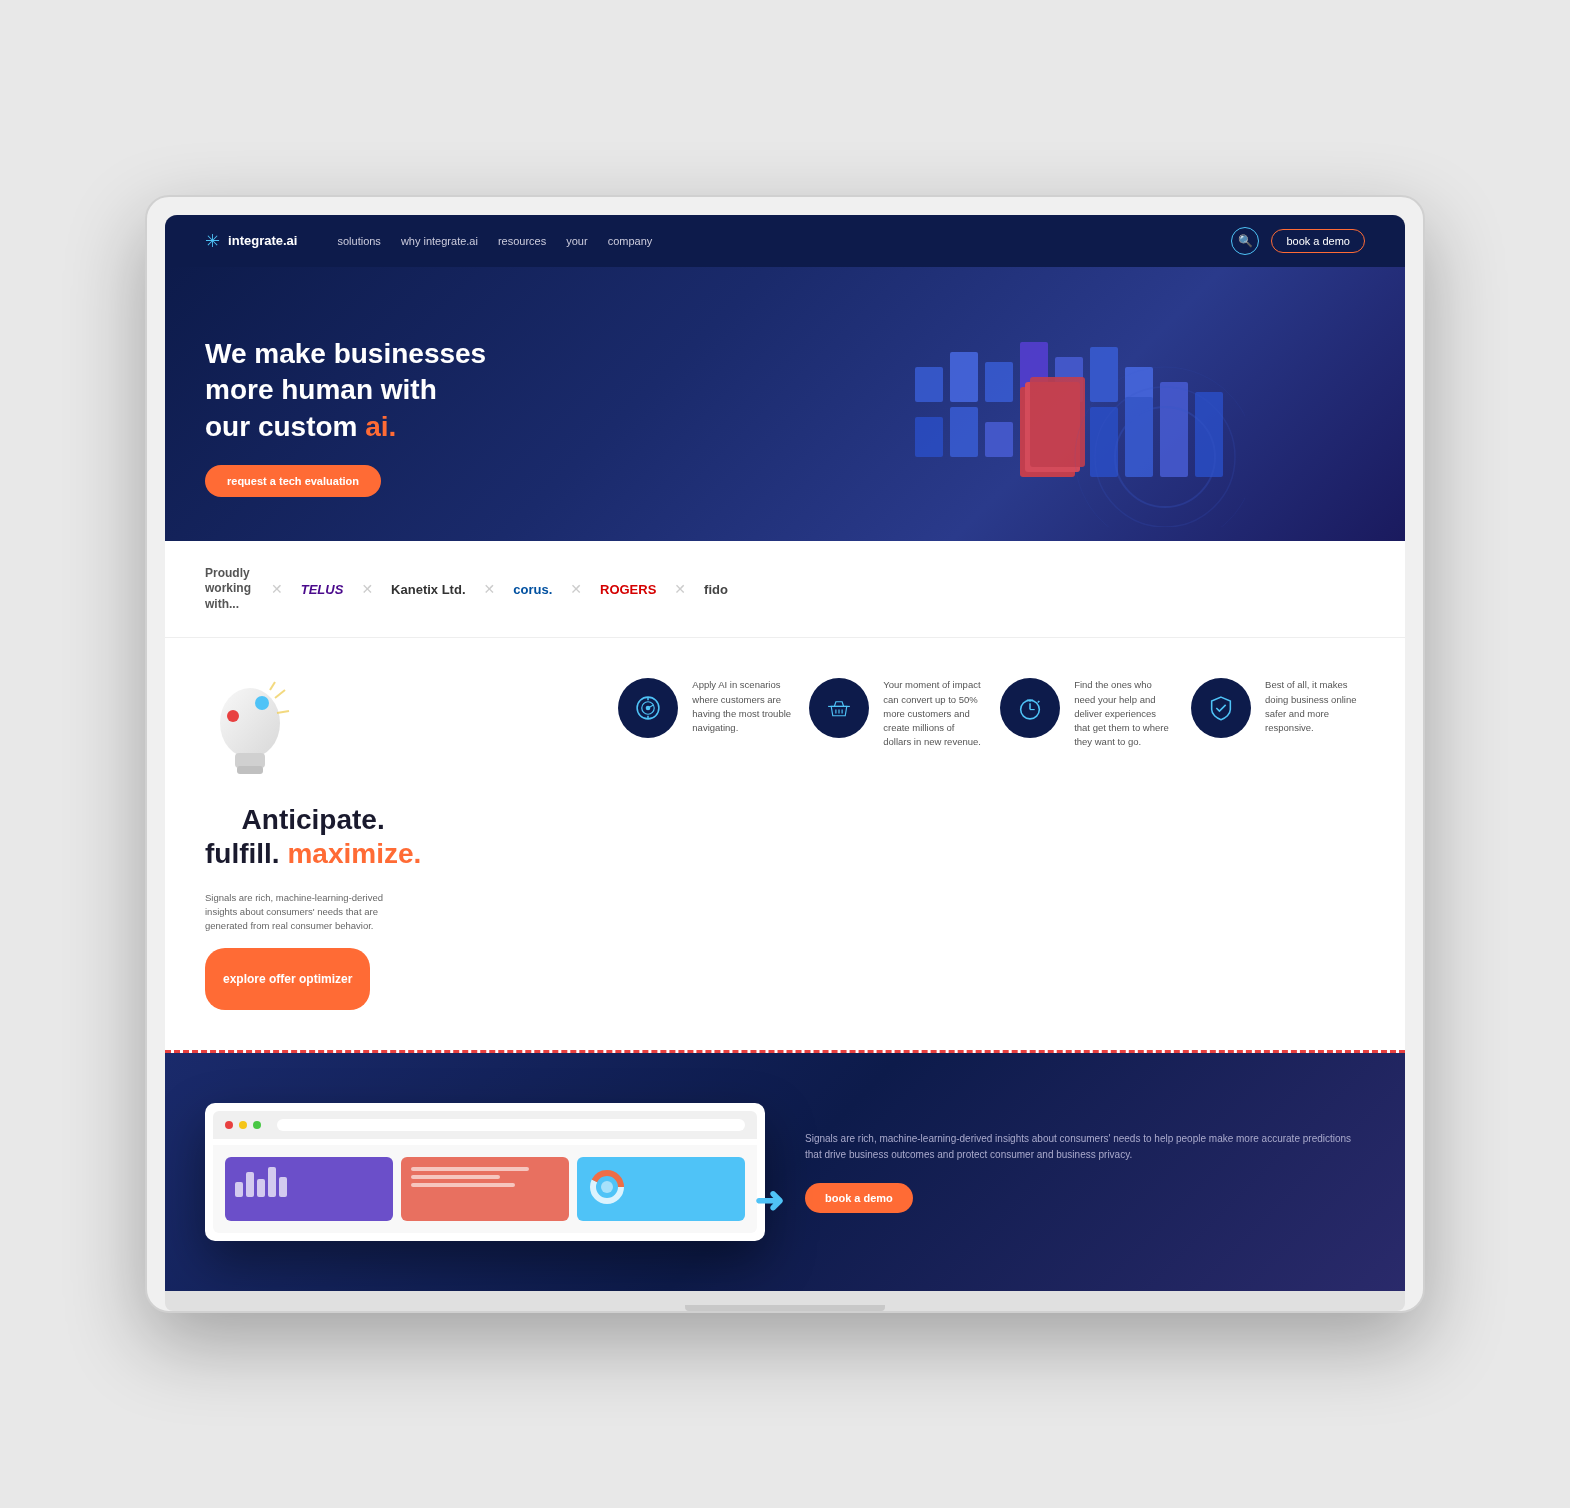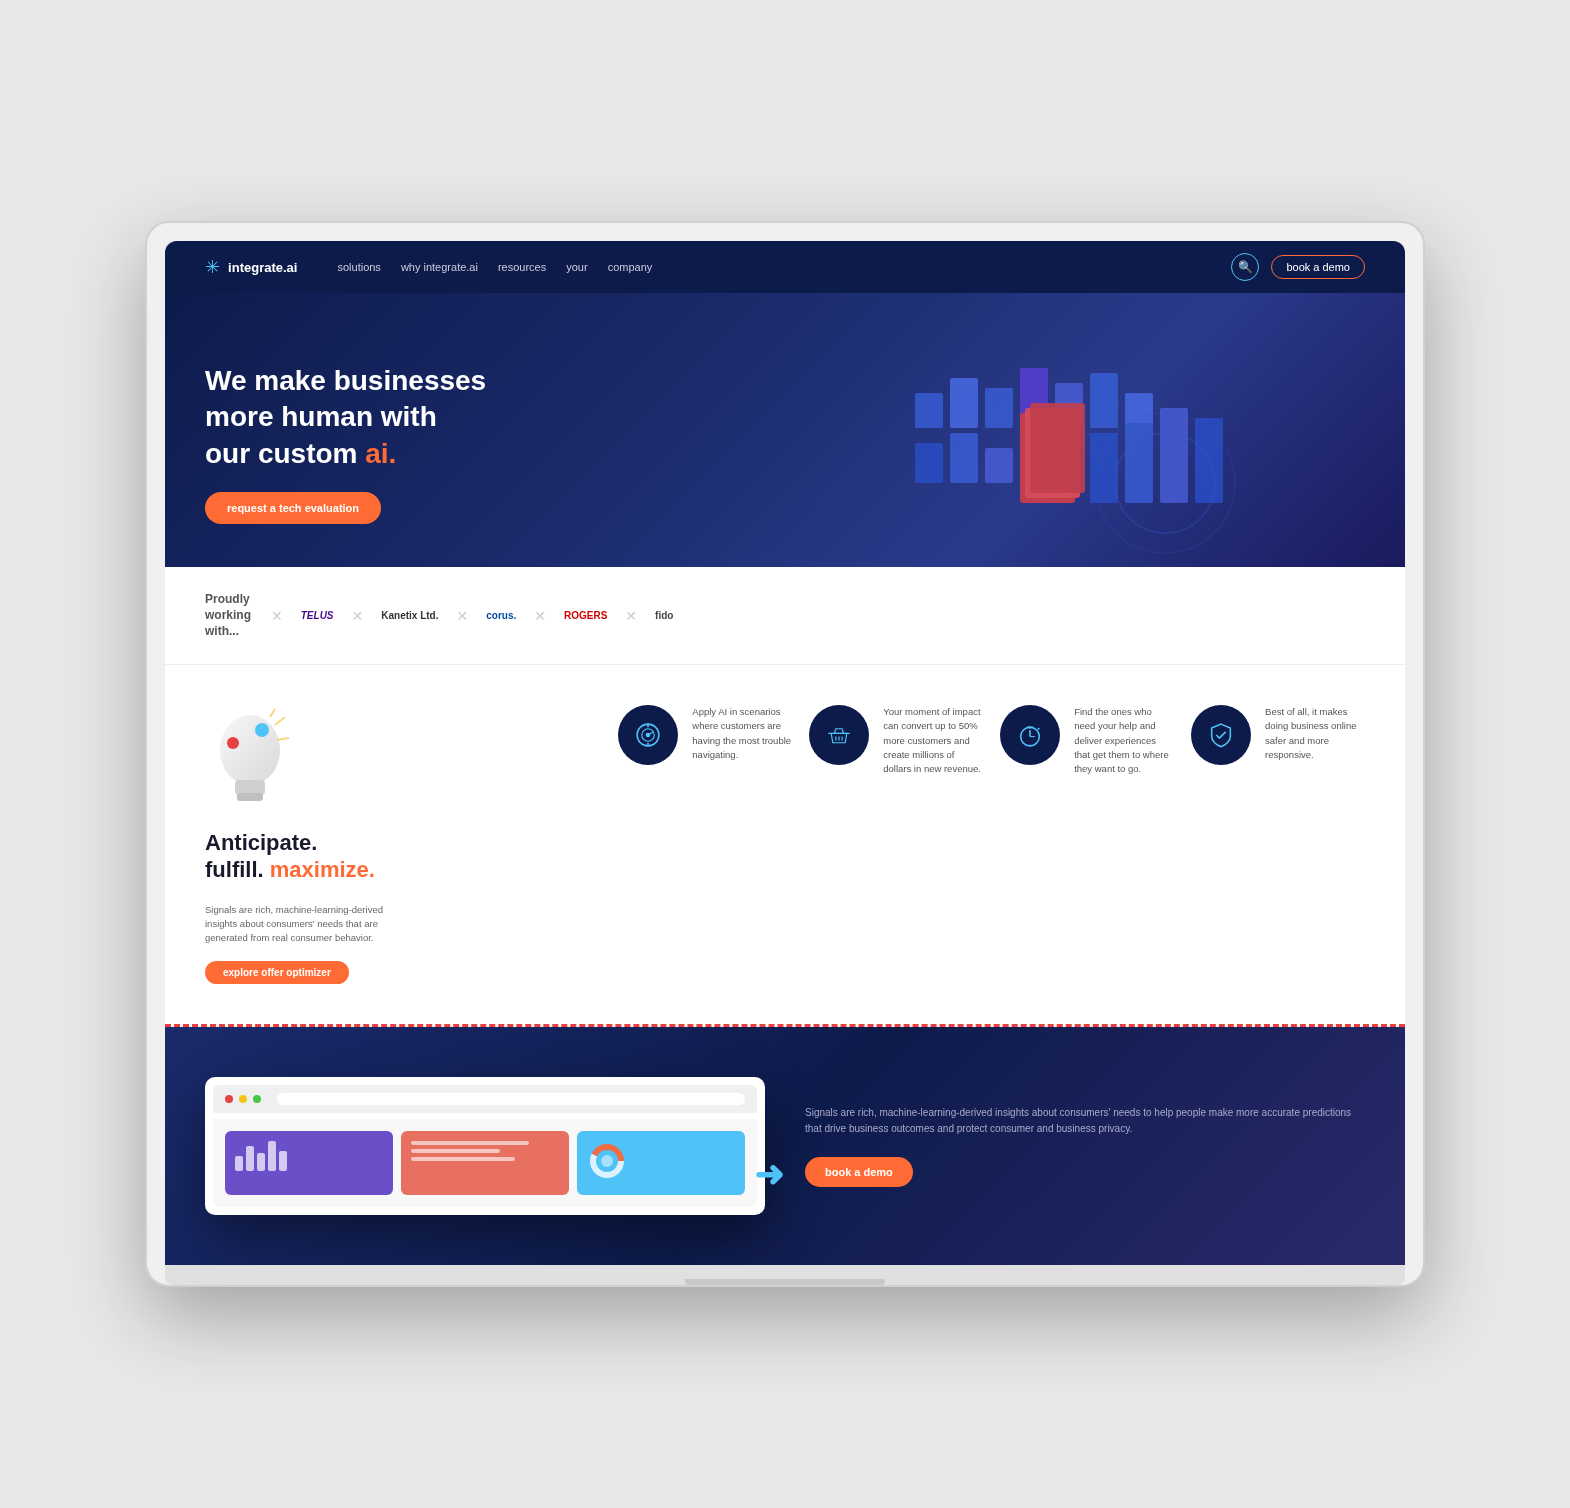--- a/index.html
+++ b/index.html
@@ -160,21 +160,21 @@
     .partners-logos {
       display: flex;
       align-items: center;
       gap: 18px;
     }
     .partner-sep {
       color: #ccc;
       font-size: 14px;
     }
     .partner-logo {
-      font-size: 10px;
+      font-size: 13px;
       font-weight: 700;
       color: #333;
     }
     .partner-logo.telus { color: #4a0a8c; font-style: italic; }
     .partner-logo.kanetix { color: #333; }
     .partner-logo.corus { color: #0050a0; font-weight: 900; }
     .partner-logo.rogers { color: #d40000; }
     .partner-logo.fido { color: #444; }
 
     
@@ -191,41 +191,42 @@
       flex-direction: column;
       align-items: flex-start;
     }
     .bulb-visual {
       width: 90px;
       height: 110px;
       margin-bottom: 15px;
       position: relative;
     }
     .anticipate-title {
-      font-size: 22px;
+      font-size: 28px;
       font-weight: 800;
       color: #1a1a2e;
       margin-bottom: 20px;
       line-height: 1.2;
+      text-align: center;
     }
     .anticipate-title .orange { color: #ff6b35; }
     .anticipate-desc {
       font-size: 9.5px;
       color: #666;
       line-height: 1.5;
       max-width: 200px;
       margin-bottom: 15px;
     }
     .explore-btn {
       background: #ff6b35;
       color: #fff;
       border: none;
-      padding: 6px 18px;
+      padding: 24px 18px;
       border-radius: 20px;
-      font-size: 10px;
+      font-size: 12px;
       font-weight: 700;
       cursor: pointer;
     }
 
     .anticipate-right {
       flex: 2;
       display: grid;
       grid-template-columns: 1fr 1fr 1fr 1fr;
       grid-template-rows: auto auto;
       gap: 17px;

